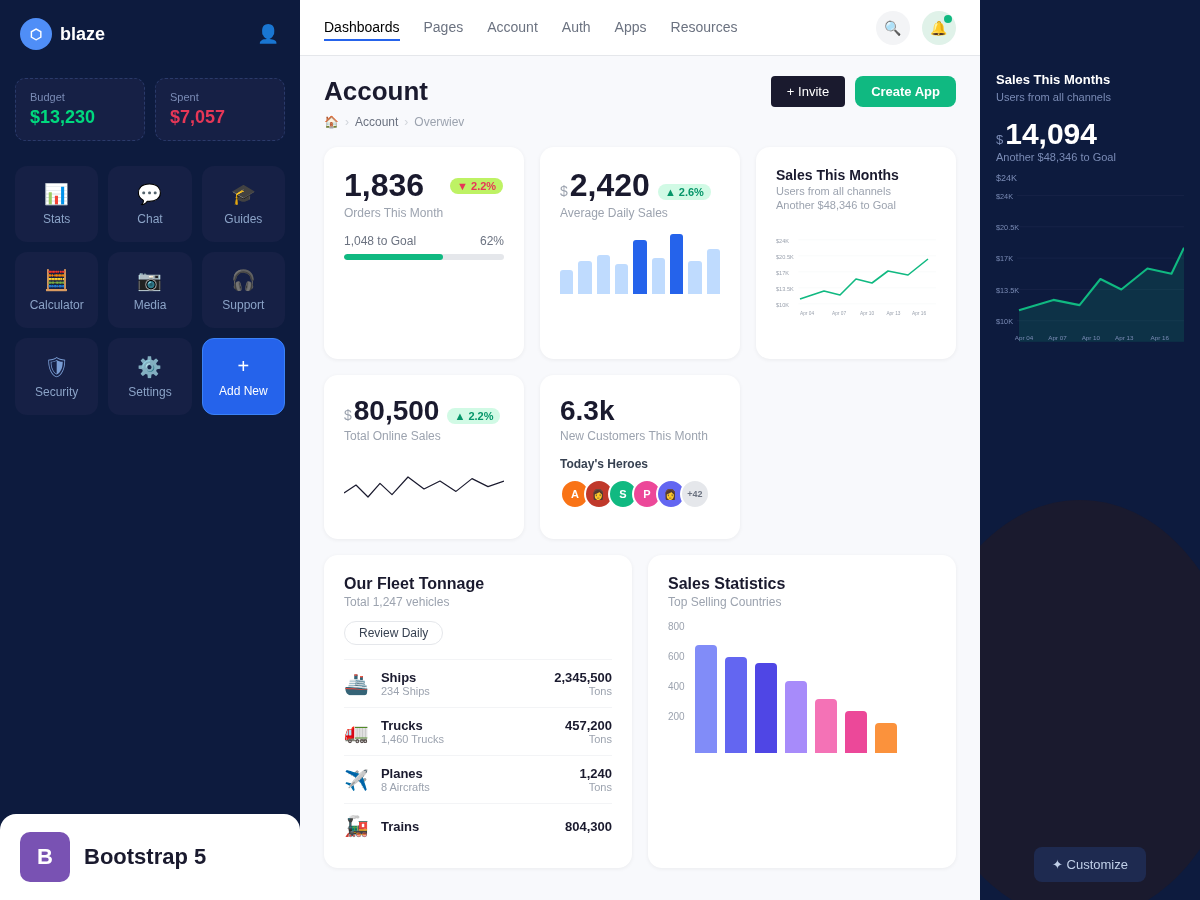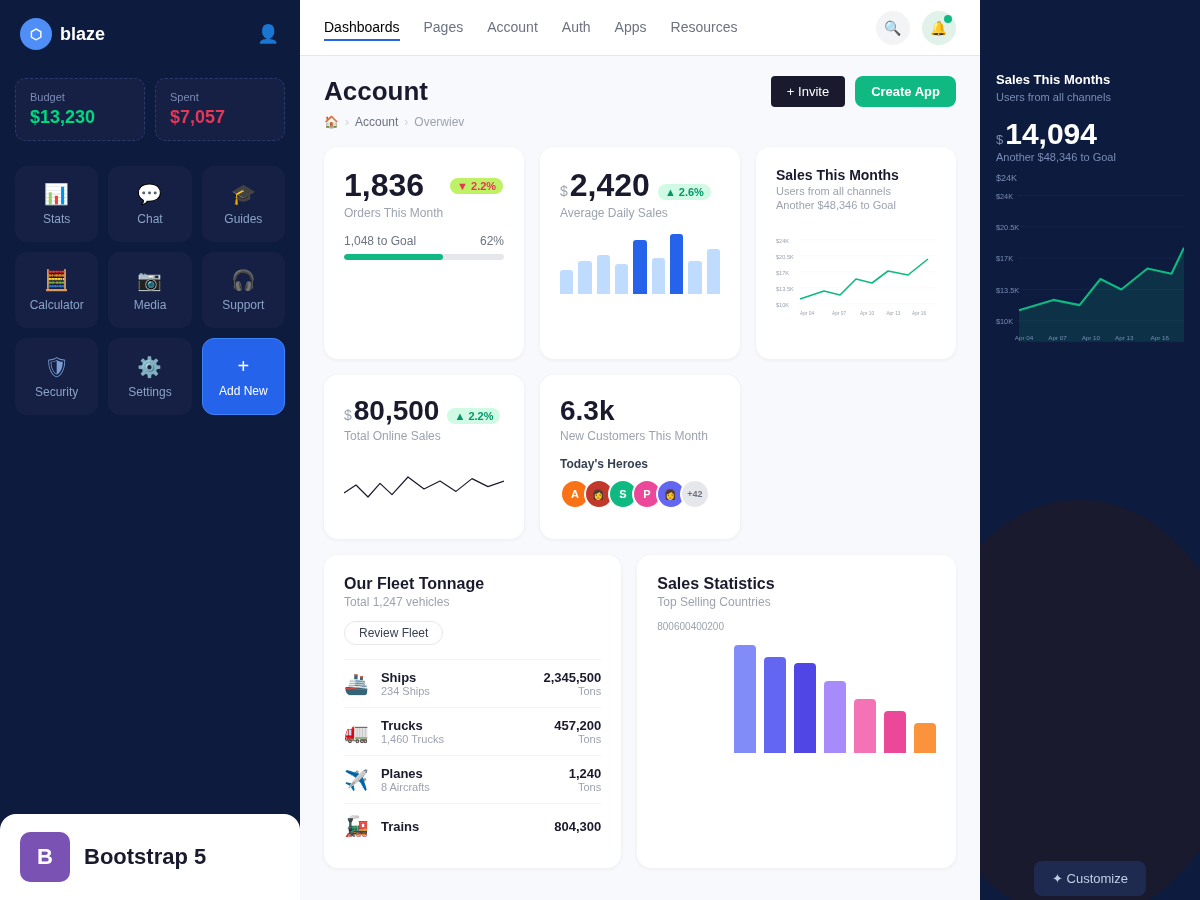--- a/index.html
+++ b/index.html
@@ -349,21 +349,21 @@
       position: absolute;
       bottom: -20px; right: -40px;
       width: 320px; height: 420px;
       background: #1a1a2e;
       border-radius: 50%;
     }
 
     
     .customize-btn {
       position: absolute;
-      bottom: 4px;
+      bottom: 18px;
       background: #1e2a50;
       color: #c0cfe8;
       border: none;
       border-radius: 8px;
       padding: 10px 18px;
       font-size: 13px;
       cursor: pointer;
       display: flex; align-items: center; gap: 6px;
       z-index: 10;
     }
@@ -383,20 +383,21 @@
     .v-bar.blue1 { background: #818cf8; }
     .v-bar.blue2 { background: #6366f1; }
     .v-bar.blue3 { background: #4f46e5; }
     .v-bar.purple { background: #a78bfa; }
     .v-bar.pink1 { background: #f472b6; }
     .v-bar.pink2 { background: #ec4899; }
     .v-bar.orange { background: #fb923c; }
 
     .y-labels {
       display: flex;
+      flex-direction: column;
       justify-content: space-between;
       font-size: 10px;
       color: #9ca3af;
       height: 120px;
       margin-right: 6px;
     }
 
     .right-panel-content {
       width: 100%;
       padding: 16px;
@@ -615,21 +616,21 @@
       </div>
 
       <div style="visibility:hidden;"></div>
     </div>
 
     <div class="bottom-grid">
 
       <div class="fleet-card">
         <div class="card-title">Our Fleet Tonnage</div>
         <div class="card-sub">Total 1,247 vehicles</div>
-        <button class="btn-outline">Review Fleet</button>
+        <button class="btn-outline">Review Daily</button>
         <div class="fleet-row">
           <div class="fleet-icon">🚢</div>
           <div>
             <div class="fleet-name">Ships</div>
             <div class="fleet-sub">234 Ships</div>
           </div>
           <div class="fleet-val">
             <div class="fleet-num">2,345,500</div>
             <div class="fleet-unit">Tons</div>
           </div>

